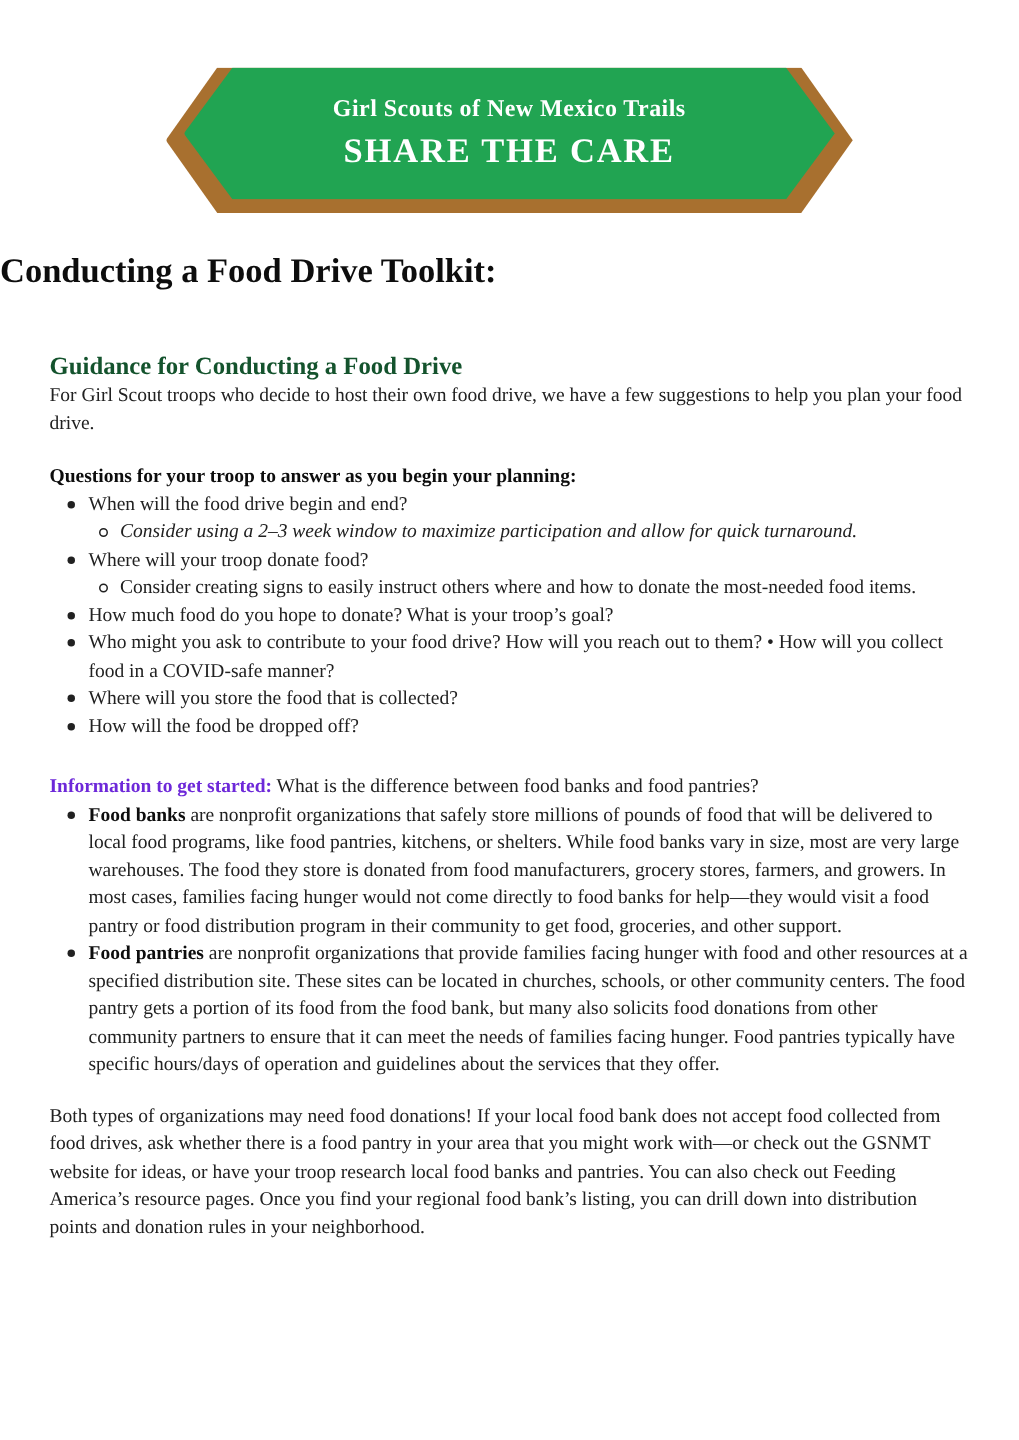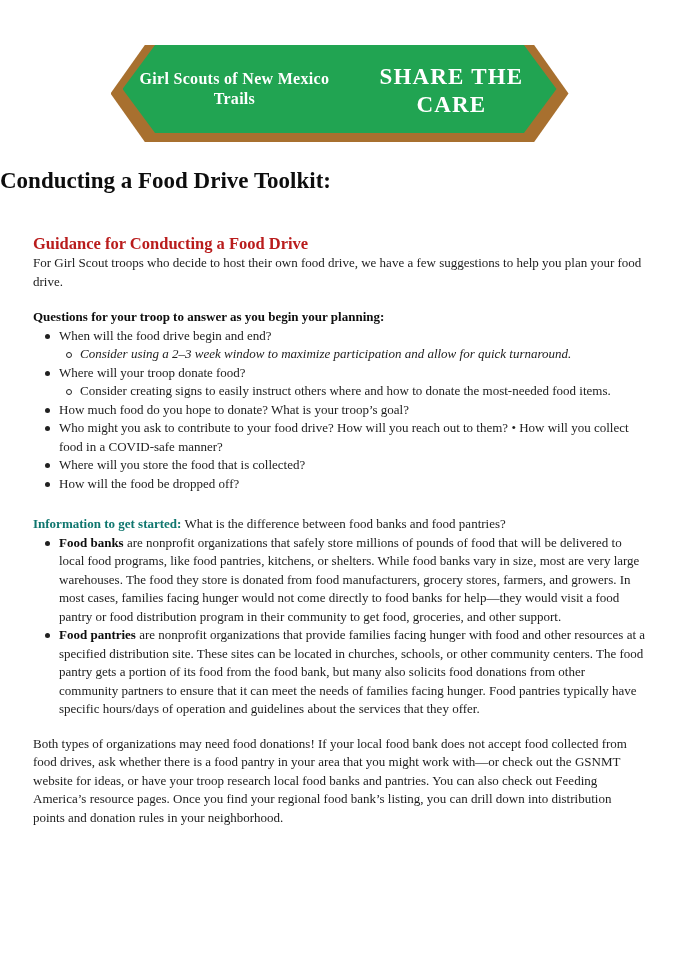--- a/index.html
+++ b/index.html
@@ -28,21 +28,21 @@
     width: 458px; height: 97px;
     clip-path: polygon(7.5% 0%, 92.5% 0%, 100% 50%, 92.5% 100%, 7.5% 100%, 0% 50%);
   }
   .banner-green {
     position: absolute;
     left: 12px; top: 0;
     width: 434px; height: 88px;
     clip-path: polygon(7.5% 0%, 92.5% 0%, 100% 50%, 92.5% 100%, 0% 50%, 7.5% 100%, 0% 50%);
     clip-path: polygon(7.5% 0%, 92.5% 0%, 100% 50%, 92.5% 100%, 7.5% 100%, 0% 50%);
     display: flex;
-    flex-direction: row;
+    flex-direction: column;
     align-items: center;
     justify-content: center;
     color: #ffffff;
     text-align: center;
   }
   .banner-org {
     font-size: 16px;
     font-weight: 700;
     letter-spacing: 0.3px;
     line-height: 20px;
@@ -59,25 +59,25 @@
   .doc-title {
     margin: 26px 0 0 0;
     font-size: 23px;
     font-weight: 700;
     color: #0d0d0d;
   }
   .section-heading {
     margin: 40px 0 0 0;
     font-size: 16.5px;
     font-weight: 700;
-    color: #b91c1c;
+    color: #14532d;
   }
   p { margin: 0; font-size: 13px; line-height: 18.5px; }
   .para { }
-  .bold-lead { font-weight: 700; color: #0f766e; }
+  .bold-lead { font-weight: 700; color: #6d28d9; }
   .questions-heading { margin-top: 17px; font-weight: 700; color: #0d0d0d; }
   .info-lead { margin-top: 22px; }
 
   
   ul { list-style: none; margin: 0; padding: 0; }
   .list { font-size: 13px; line-height: 18.5px; font-family: Liberation Serif, serif; }
   li.l1 { position: relative; padding-left: 26px; }
   li.l1::before {
     content: "";
     position: absolute;

